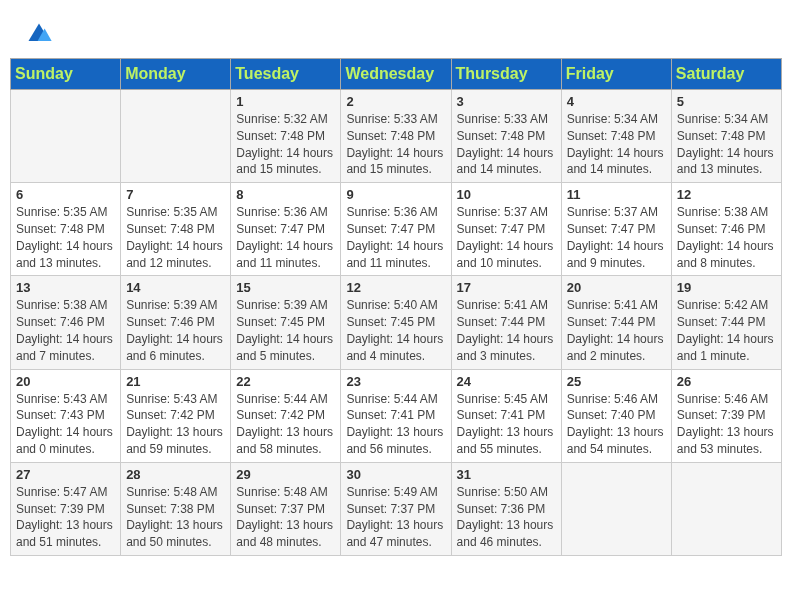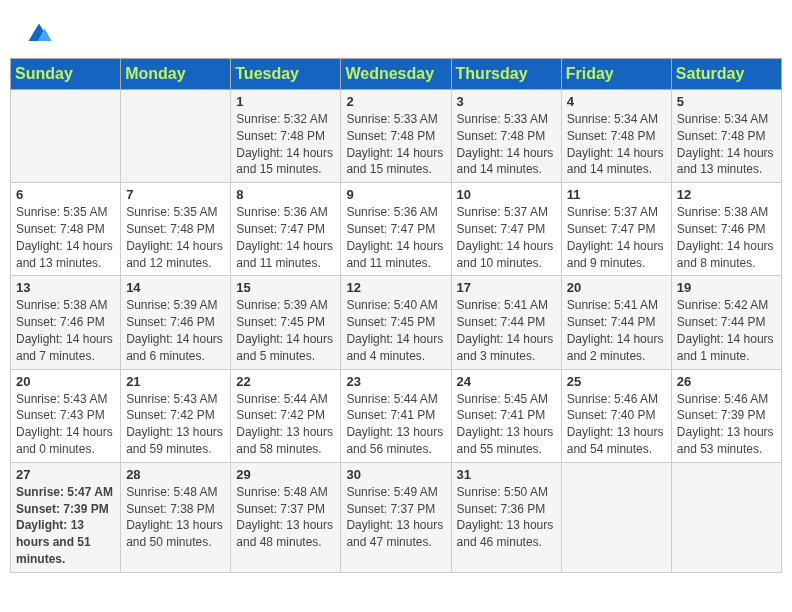--- a/index.html
+++ b/index.html
@@ -281,21 +281,21 @@
         <td>
           <span class="day-number">26</span>
           <div class="day-info" style="white-space: pre-line;">Sunrise: 5:46 AM
 Sunset: 7:39 PM
 Daylight: 13 hours and 53 minutes.</div>
         </td>
       </tr>
       <tr>
         <td>
           <span class="day-number">27</span>
-          <div class="day-info" style="white-space: pre-line; font-weight: bold;">Sunrise: 5:47 AM
+          <div class="day-info" style="white-space: pre-line;">Sunrise: 5:47 AM
 Sunset: 7:39 PM
 Daylight: 13 hours and 51 minutes.</div>
         </td>
         <td>
           <span class="day-number">28</span>
           <div class="day-info" style="white-space: pre-line;">Sunrise: 5:48 AM
 Sunset: 7:38 PM
 Daylight: 13 hours and 50 minutes.</div>
         </td>
         <td>

